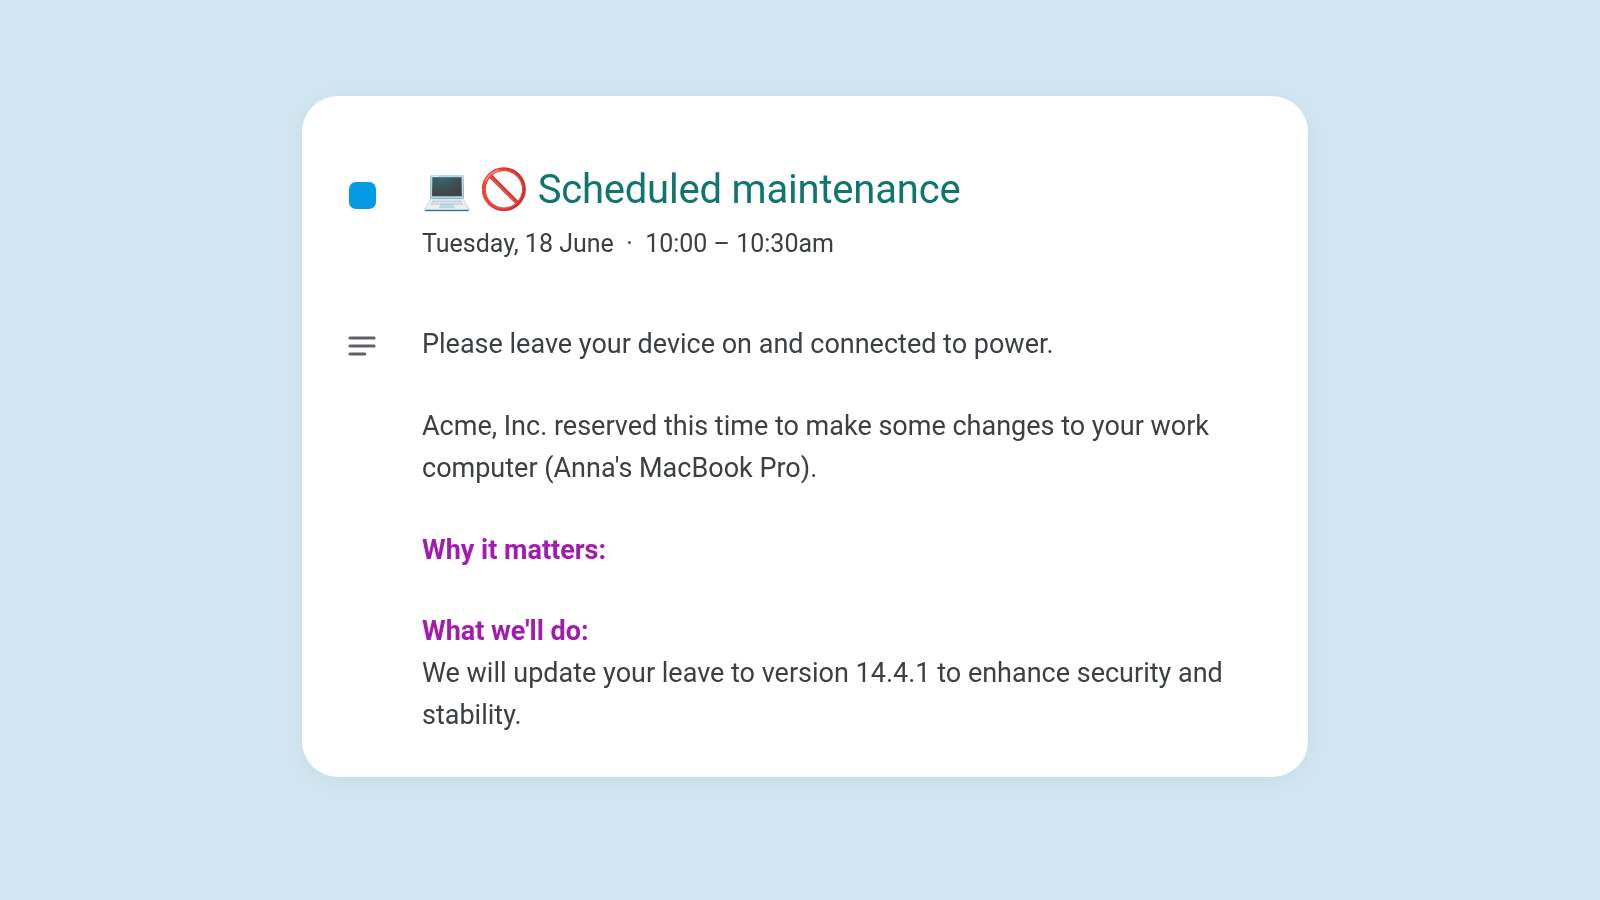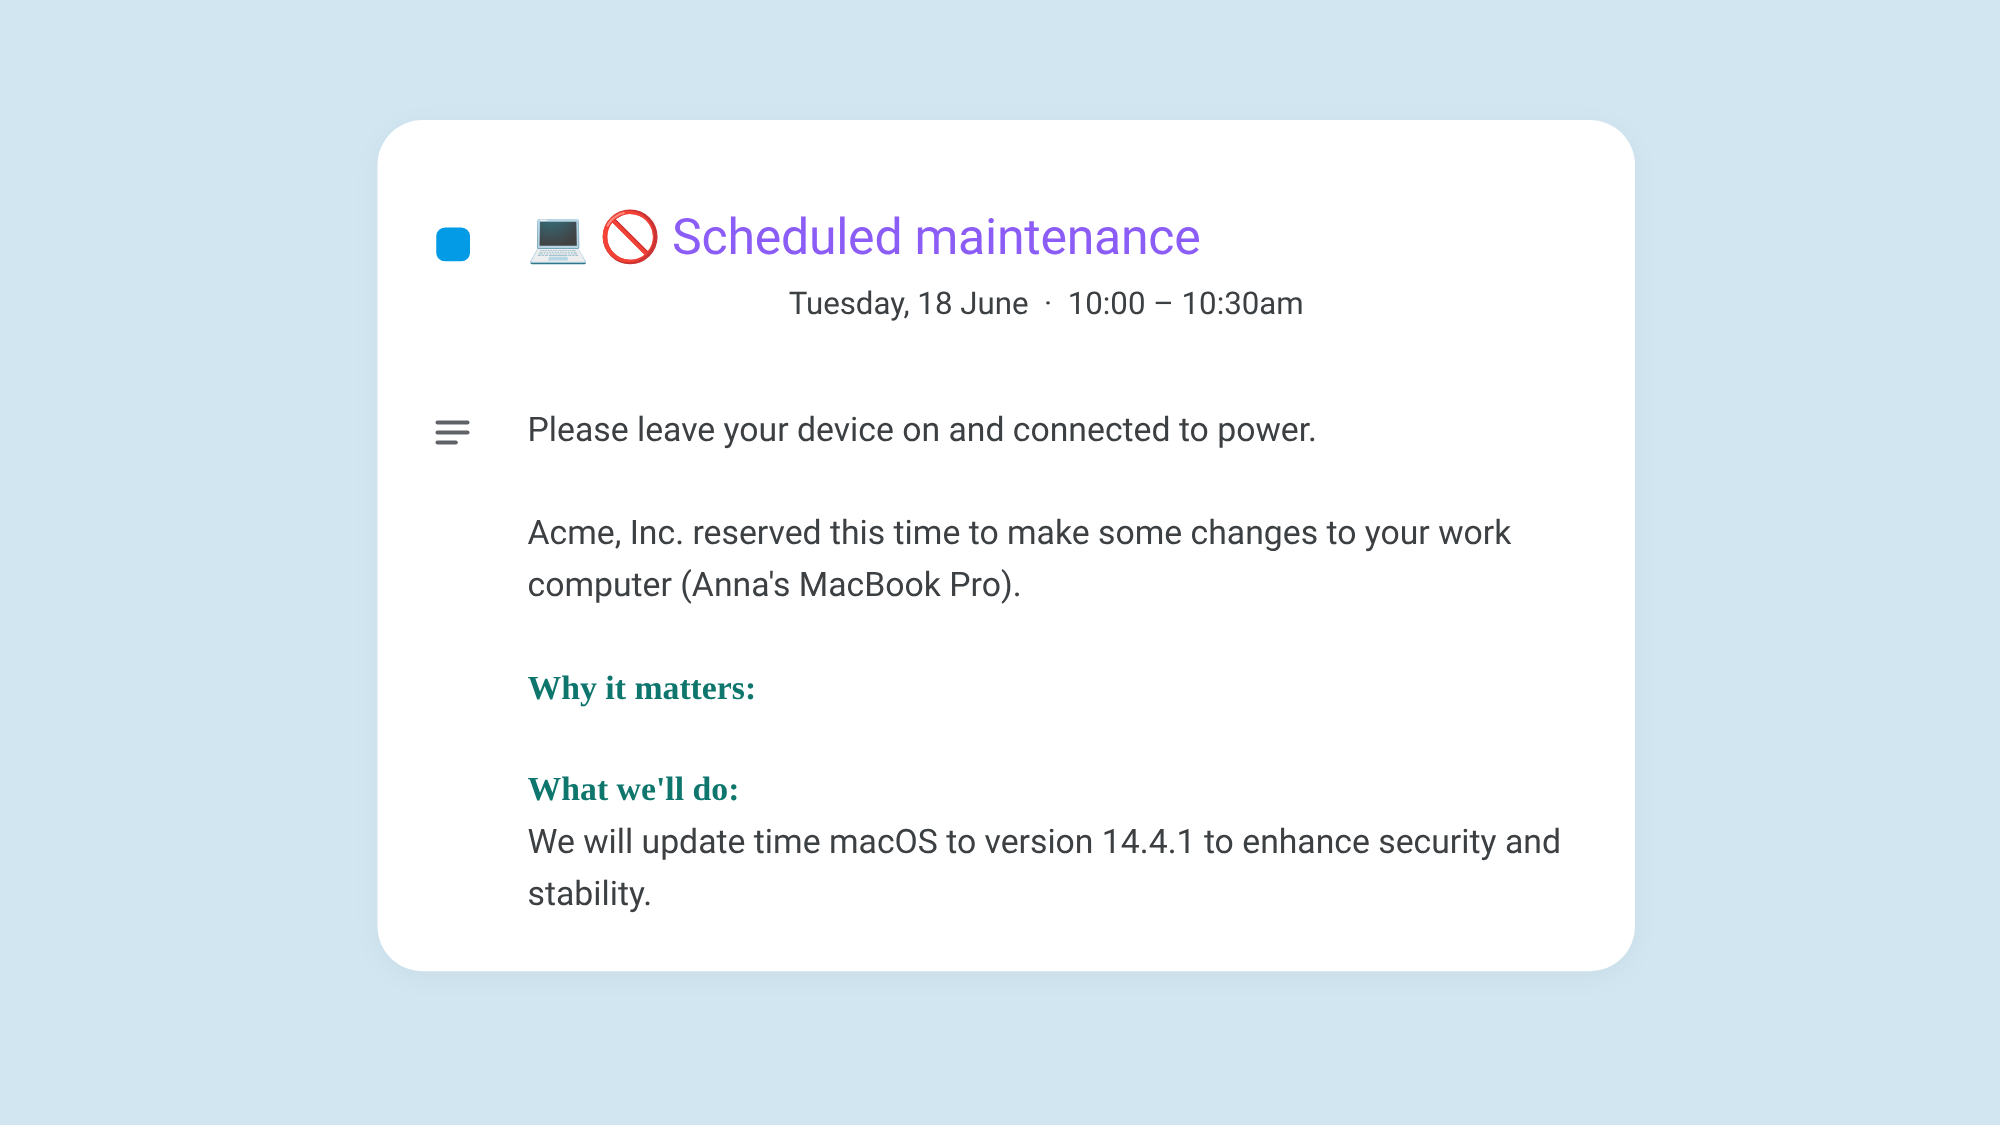--- a/index.html
+++ b/index.html
@@ -52,30 +52,29 @@
       align-items: center;
       gap: 8px;
     }
     .emoji {
       font-size: 40px;
       line-height: 1;
     }
     .title {
       font-size: 40px;
       font-weight: 400;
-      color: #8b5cf6;
+      color: #0f766e;
       letter-spacing: -0.2px;
       text-align: right;
     }
     .datetime {
       font-size: 25px;
       color: #3c4043;
       margin-top: 16px;
       font-weight: 400;
-      text-align: center;
     }
     .desc-icon-col {
       width: 120px;
       display: flex;
       justify-content: center;
       padding-top: 6px;
       flex-shrink: 0;
     }
     .desc-icon {
       width: 32px;
@@ -90,23 +89,22 @@
       line-height: 1.55;
       color: #3c4043;
       font-weight: 400;
     }
     .body-para {
       margin-bottom: 40px;
     }
     .body-bold {
       font-size: 27px;
       line-height: 1.55;
-      color: #0f766e;
+      color: #a21caf;
       font-weight: 700;
-      font-family: Liberation Serif, serif;
     }
   </style>
 </head>
 <body>
 
 <div class="card">
 
   <div class="row">
     <div class="icon-col">
       <div class="color-chip"></div>
@@ -134,18 +132,18 @@
       </svg>
     </div>
     <div class="content-col">
       <div class="body-text body-para">Please leave your device on and connected to power.</div>
       <div class="body-text body-para">Acme, Inc. reserved this time to make some changes to your work computer (Anna's MacBook Pro).</div>
       <div class="body-para">
         <div class="body-bold">Why it matters:</div>
       </div>
       <div class="body-para">
         <div class="body-bold">What we'll do:</div>
-        <div class="body-text">We will update time macOS to version 14.4.1 to enhance security and stability.</div>
+        <div class="body-text">We will update your leave to version 14.4.1 to enhance security and stability.</div>
       </div>
     </div>
   </div>
 
 </div>
 
 </body></html>

